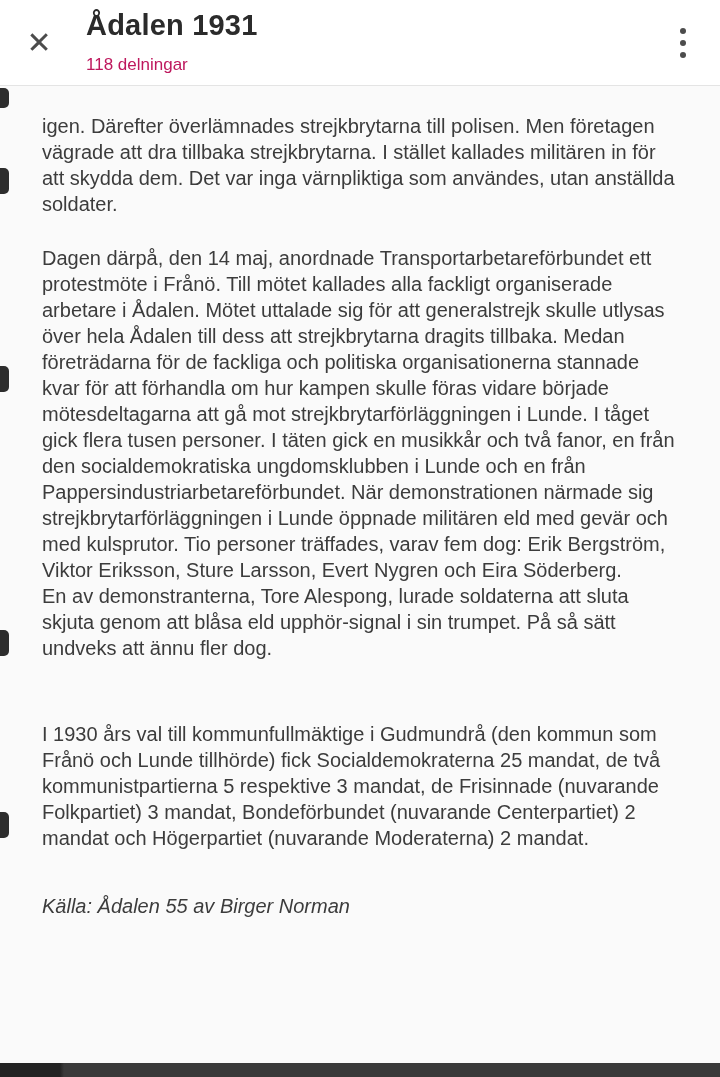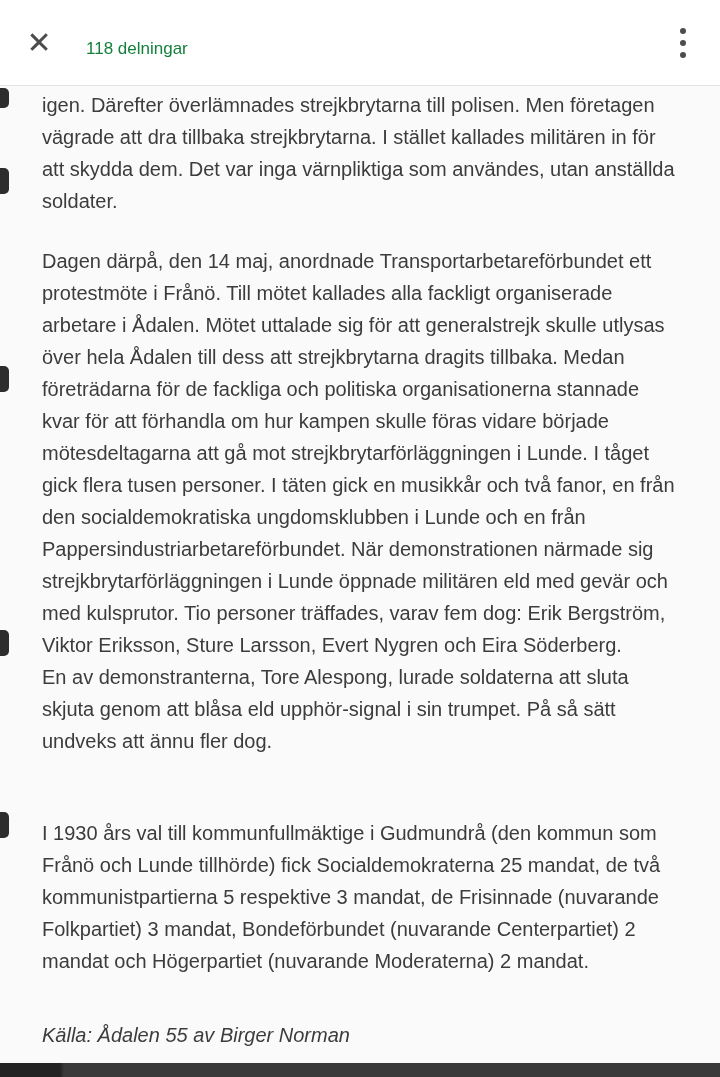--- a/index.html
+++ b/index.html
@@ -41,21 +41,21 @@
   .titles { margin-left: 14px; }
   .title {
     font-size: 29px;
     font-weight: 700;
     color: #2b2b2b;
     letter-spacing: 0.2px;
     line-height: 1.1;
   }
   .subtitle {
     font-size: 17px;
-    color: #15803d;
+    color: #be185d;
     margin-top: 13px;
   }
   .menu-btn {
     margin-left: auto;
     margin-right: 24px;
     display: flex;
     flex-direction: column;
     align-items: center;
     gap: 6px;
     padding: 8px 10px;
@@ -64,22 +64,23 @@
   .menu-btn .dot {
     width: 6px;
     height: 6px;
     border-radius: 50%;
     background: #4c4c4c;
   }
   
   .content {
     padding: 3px 38px 0 42px;
     font-size: 20px;
-    line-height: 32px;
+    line-height: 26px;
     color: #3c3c3c;
+    margin-top: 24px;
   }
   .content p { margin: 0; }
   .pgroup-0 { margin-bottom: 28px; }
   .pgroup-1 { margin-bottom: 60px; }
   .pgroup-2 { margin-bottom: 42px; }
   .source {
     font-style: italic;
     color: #3c3c3c;
   }
   
@@ -106,20 +107,21 @@
   }
 </style>
 </head>
 <body>
 
 <div class="screen">
 
   <header class="appbar">
     <button class="close-btn">✕</button>
     <div class="titles">
+      <div class="title">Ådalen 1931</div>
       <div class="subtitle">118 delningar</div>
     </div>
     <div class="menu-btn">
       <span class="dot"></span>
       <span class="dot"></span>
       <span class="dot"></span>
     </div>
   </header>
 
   <main class="content">

